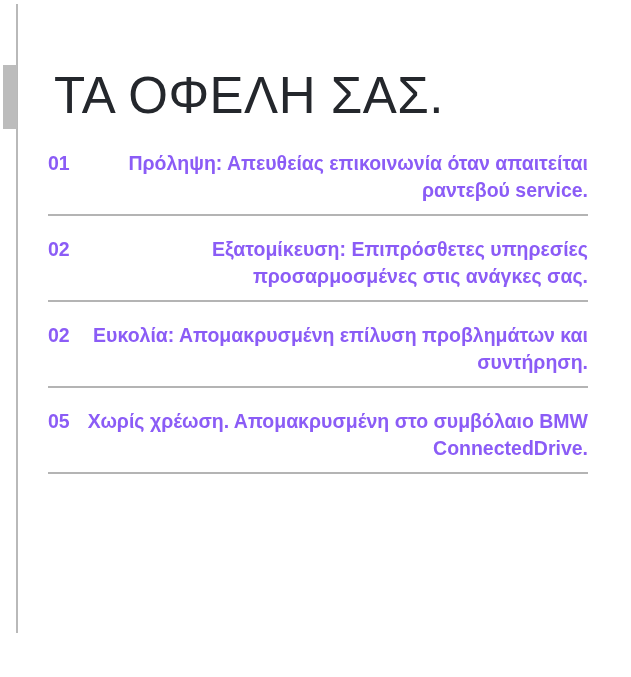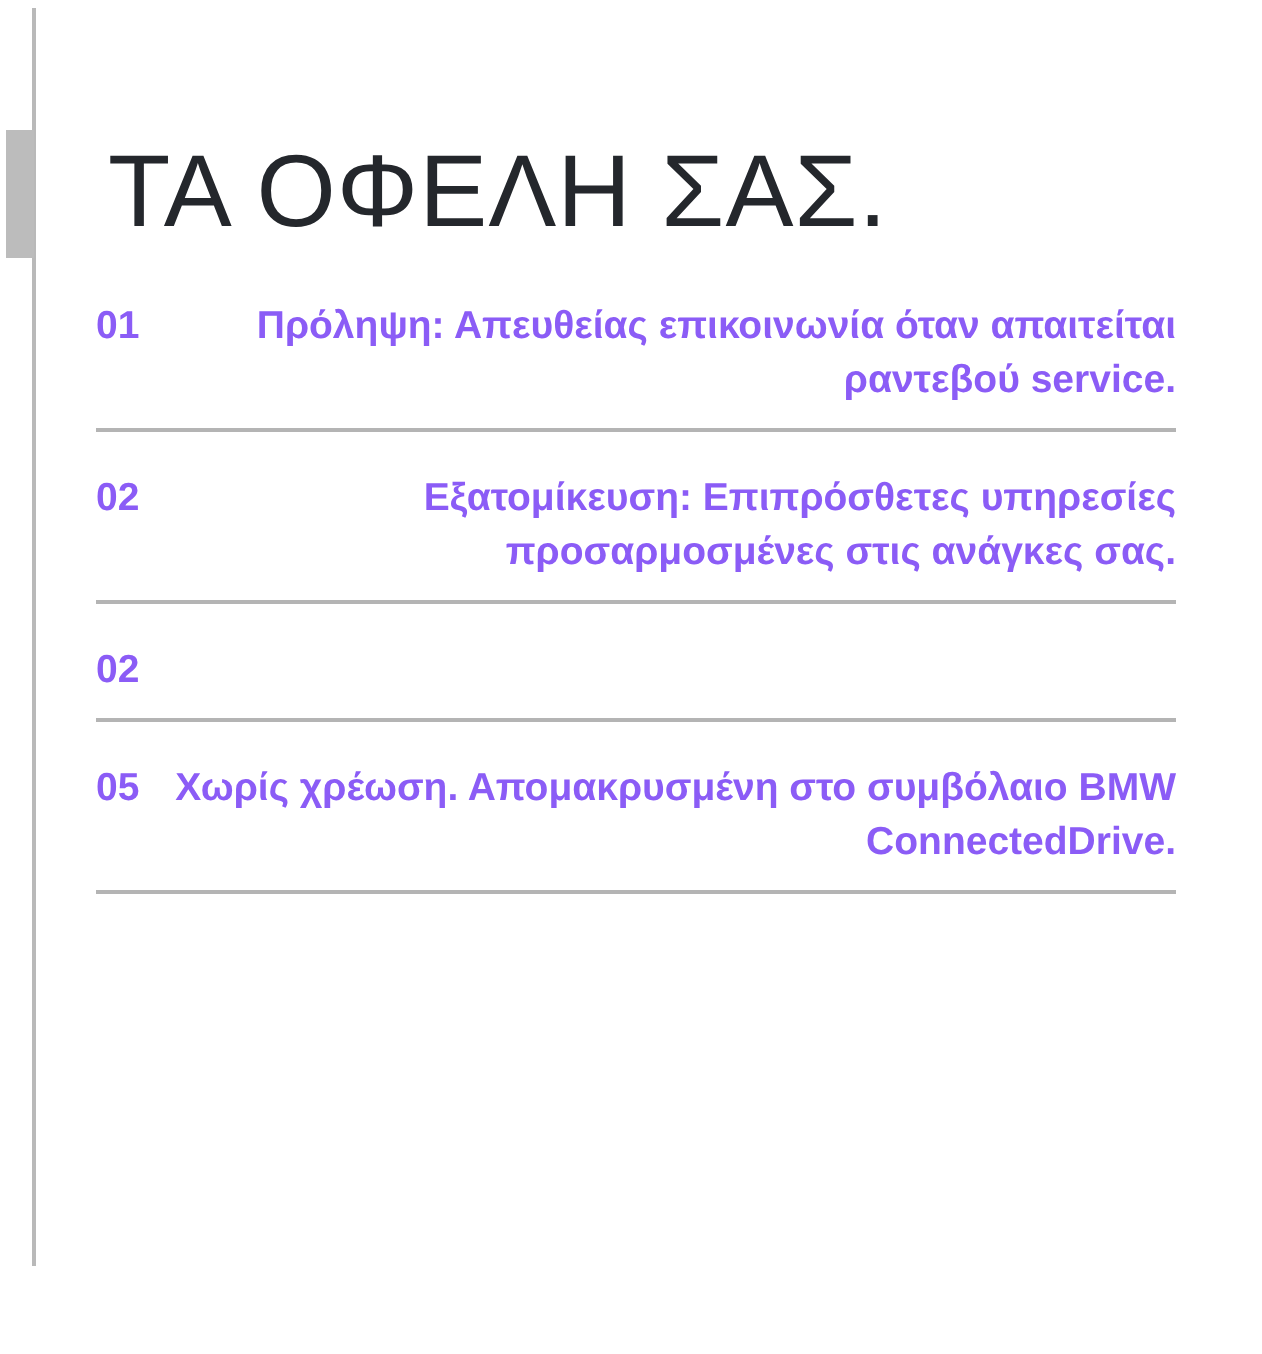--- a/index.html
+++ b/index.html
@@ -94,20 +94,22 @@
       </li>
 
       <li class="benefit-item">
         <span class="benefit-number">02</span>
         <span class="benefit-text">Εξατομίκευση: Επιπρόσθετες υπηρεσίες
 προσαρμοσμένες στις ανάγκες σας.</span>
       </li>
 
       <li class="benefit-item">
         <span class="benefit-number">02</span>
+        <span class="benefit-text">Ευκολία: Απομακρυσμένη επίλυση προβλημάτων και
+συντήρηση.</span>
       </li>
 
 
       <li class="benefit-item">
         <span class="benefit-number">05</span>
         <span class="benefit-text">Χωρίς χρέωση. Απομακρυσμένη στο συμβόλαιο BMW
 ConnectedDrive.</span>
       </li>
 
     </ul>

